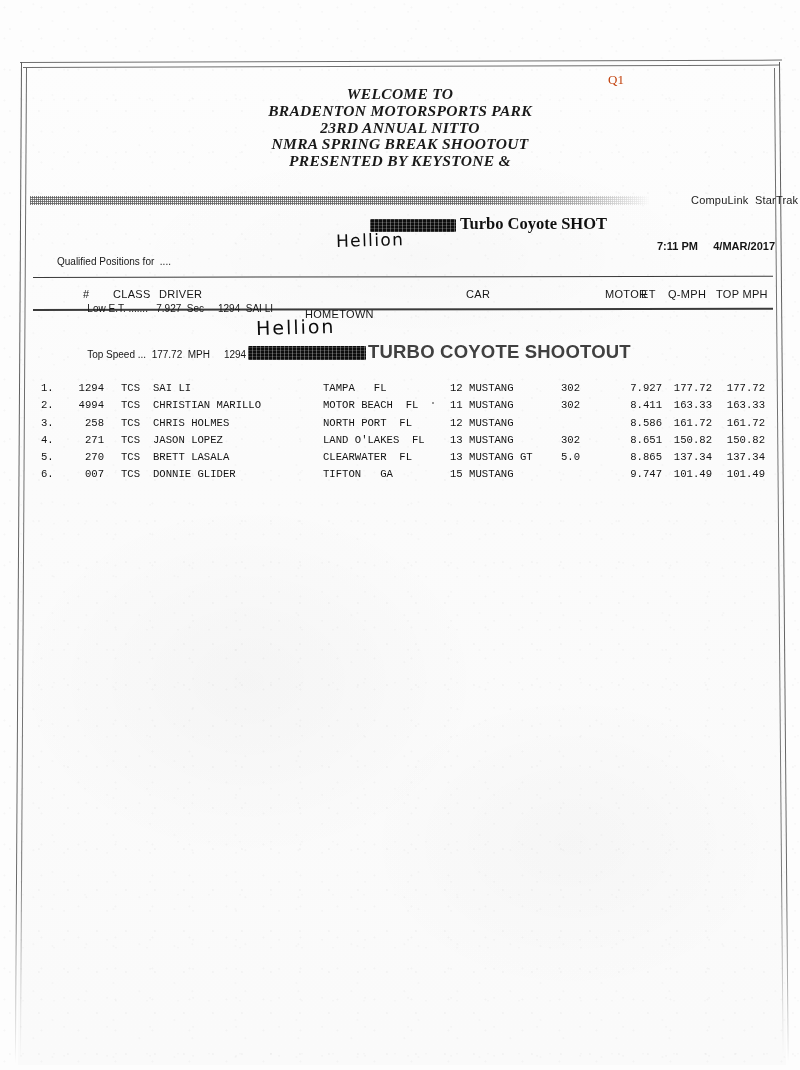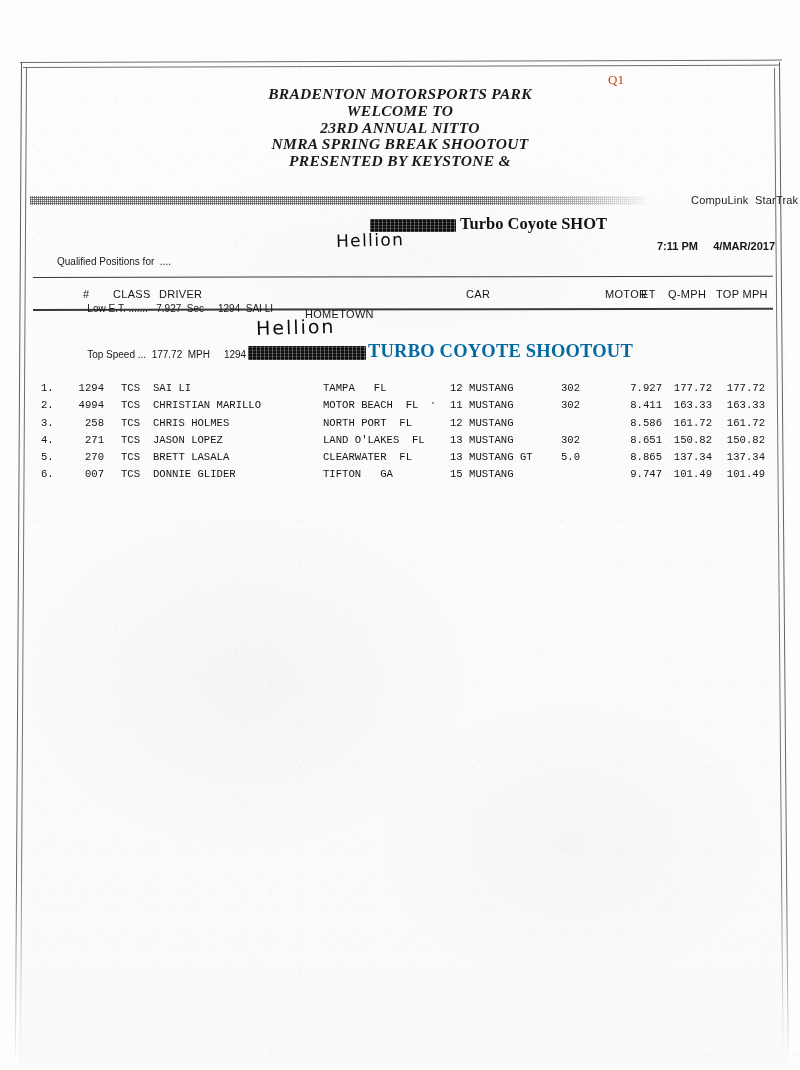--- a/index.html
+++ b/index.html
@@ -217,24 +217,24 @@
   .ch-hometown { left: 305px; margin-top: 20px; }
   .ch-car      { left: 466px; }
   .ch-motor    { left: 576px; padding-left: 29px; }
   .ch-et       { left: 641px; }
   .ch-qmph     { left: 668px; }
   .ch-topmph   { left: 716px; }
 
   
   #shootout-title {
     left: 248px; top: 341px;
-    font-family: Liberation Serif, serif;
+    font-family: Liberation Sans, sans-serif;
     font-weight: bold;
     font-size: 18.5px;
-    color: #0369a1;
+    color: #404040;
     white-space: nowrap;
     letter-spacing: .2px;
   }
 
   
   #results {
     left: 0; top: 382px;
     width: 800px;
     font-family: "Liberation Mono", "DejaVu Sans Mono", monospace;
     font-size: 10.6px;
@@ -279,22 +279,22 @@
   <div class="doc-border border-top-outer"></div>
   <div class="doc-border border-top-inner"></div>
   <div class="doc-border border-left-outer"></div>
   <div class="doc-border border-left-inner"></div>
   <div class="doc-border border-right-outer"></div>
   <div class="doc-border border-right-inner"></div>
 
   <div class="layer" id="q-marker">Q1</div>
 
   <div class="layer" id="welcome-block">
+    <div>WELCOME TO</div>
     <div>BRADENTON MOTORSPORTS PARK</div>
-    <div>WELCOME TO</div>
     <div>23RD ANNUAL NITTO</div>
     <div>NMRA SPRING BREAK SHOOTOUT</div>
     <div>PRESENTED BY KEYSTONE &amp;</div>
   </div>
 
   <div class="layer" id="dither-band"></div>
 
   <div class="layer" id="vendor-mark">CompuLink  StarTrak</div>
 
   <div class="layer" id="qual-block">

